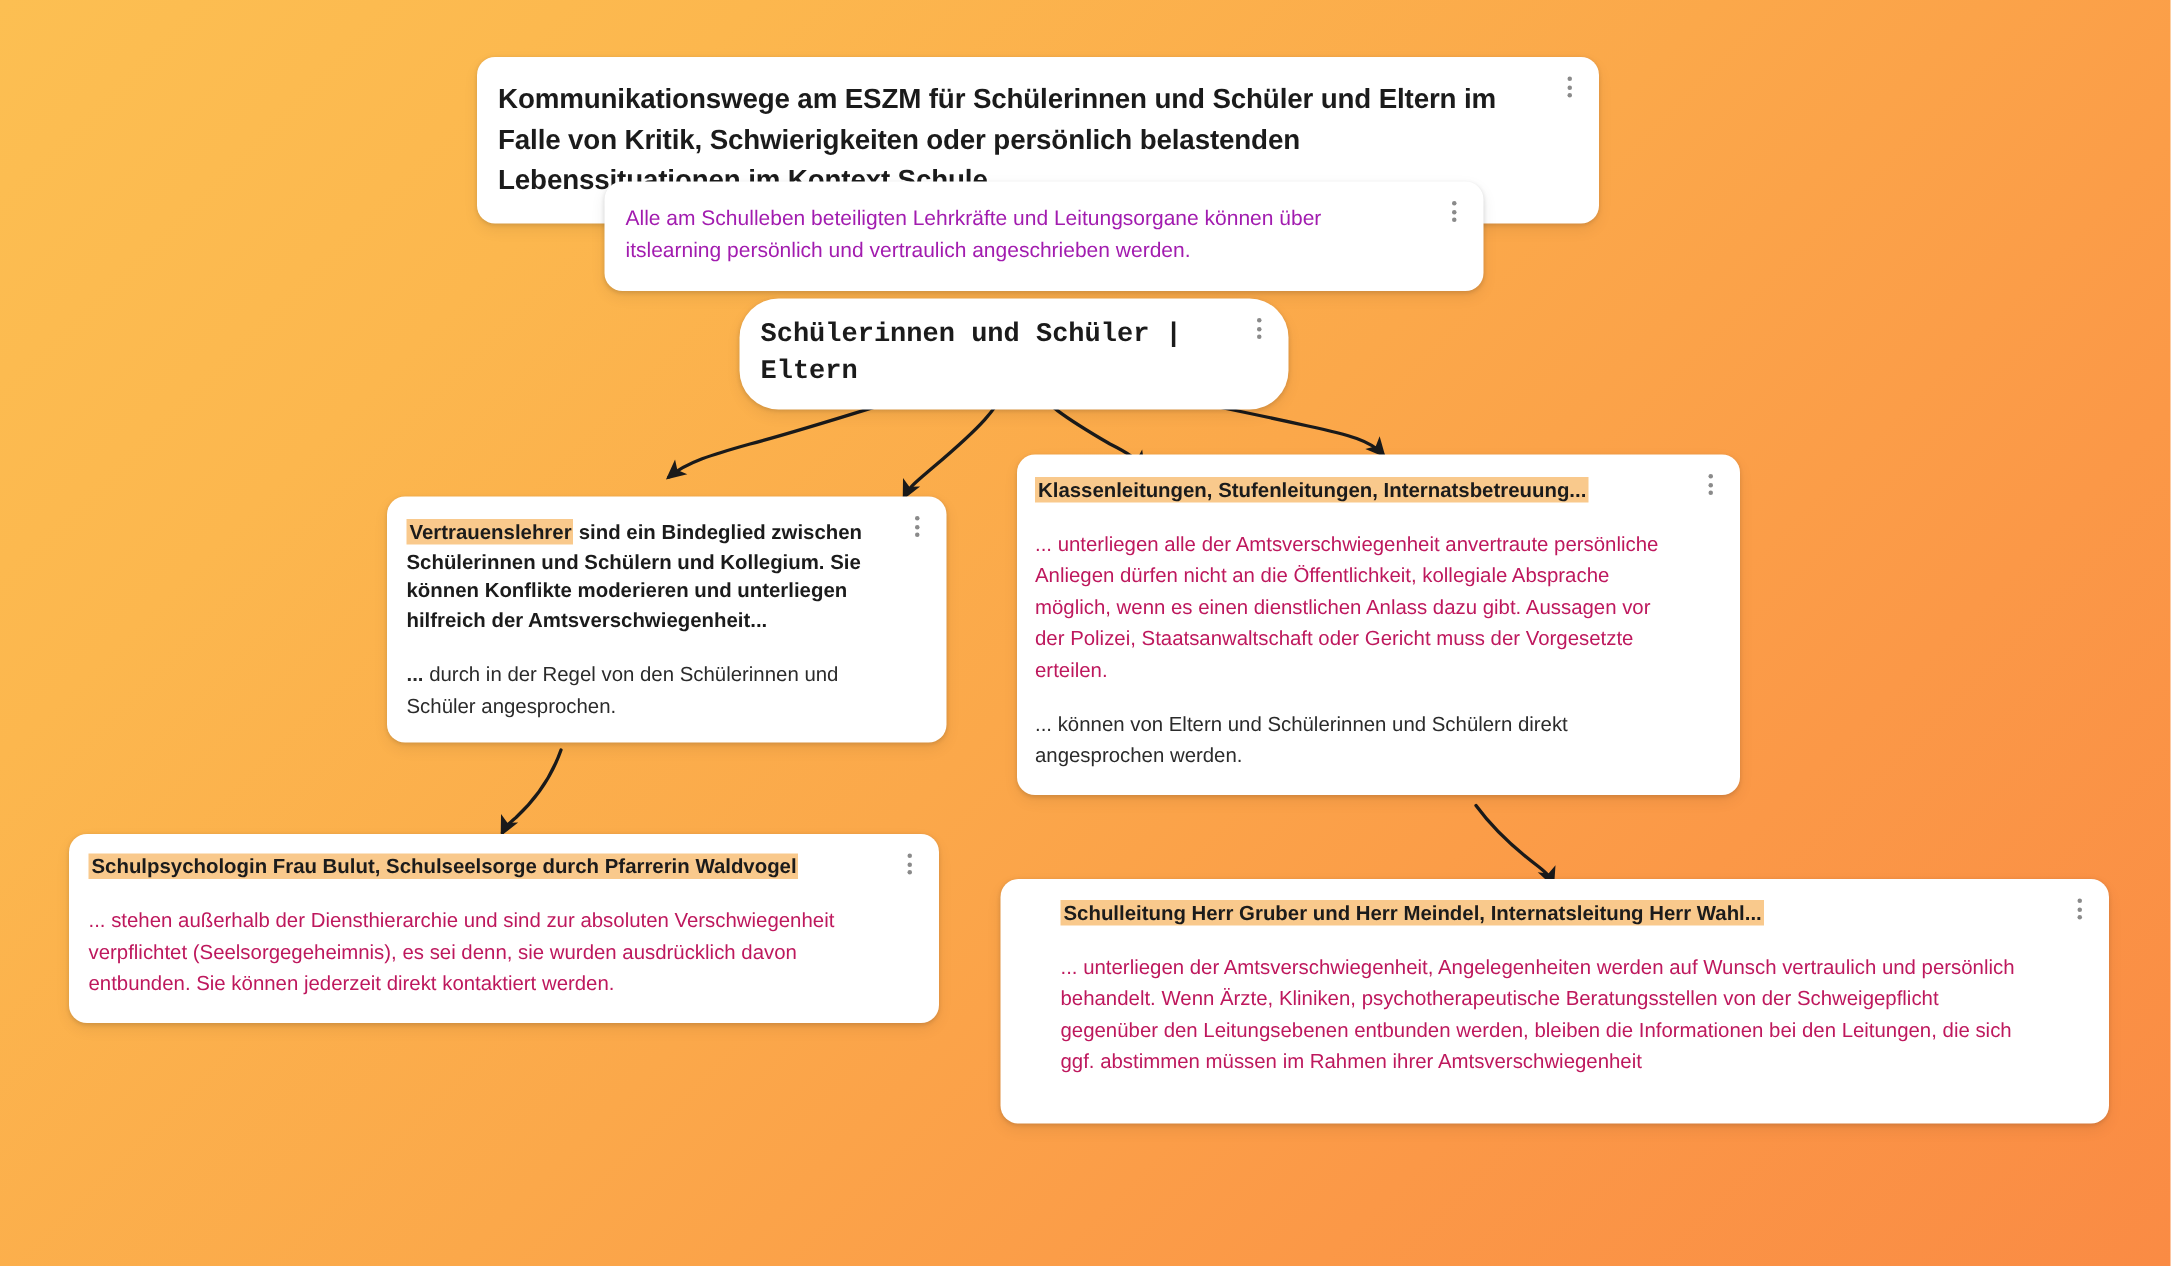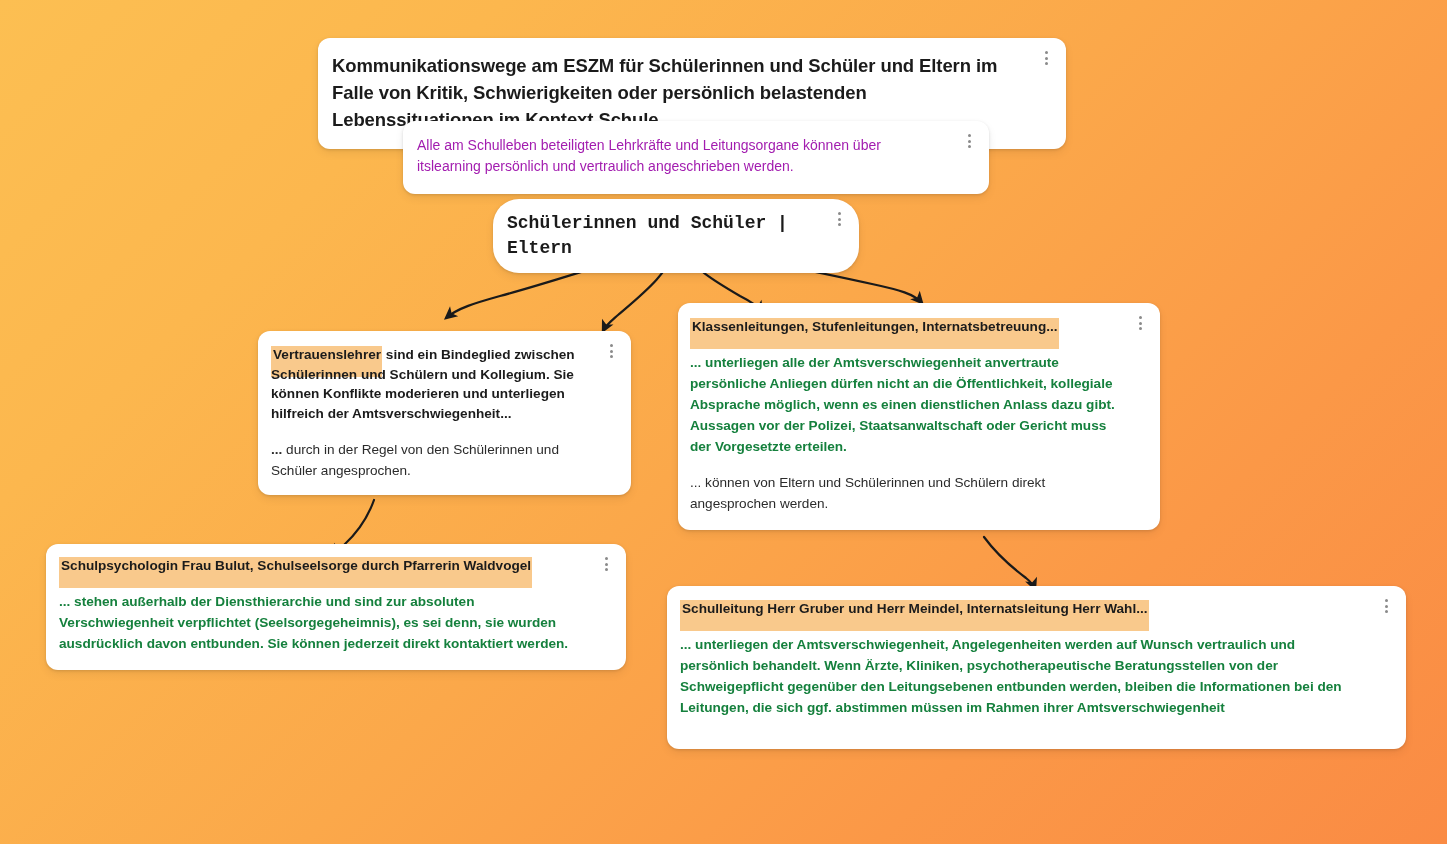--- a/index.html
+++ b/index.html
@@ -100,30 +100,30 @@
   }
 
   .t-head {
     font-size: 13.6px;
     font-weight: bold;
     line-height: 1.45;
     color: #1b1b1b;
   }
   .t-head .hl {
     background: #F9C98C;
-    padding: 1px 1px 15px 2px;
+    padding: 1px 1px 1px 2px;
     box-decoration-break: clone;
     -webkit-box-decoration-break: clone;
   }
 
   .t-bold {
     font-size: 13.6px;
-    font-weight: bold;
+    font-weight: normal;
     line-height: 1.55;
-    color: #15803d;
+    color: #be185d;
   }
 
   .t-reg {
     font-size: 13.6px;
     font-weight: normal;
     line-height: 1.55;
     color: #2b2b2b;
   }
 
   .gap { height: 15px; }
@@ -137,25 +137,25 @@
 
   #n-audience{ left: 493px;  top: 199px; width: 366px; }
   #n-audience .node-body { padding: 12px 48px 12px 14px; }
 
   #n-vertrauen { left: 258px; top: 331px; width: 373px; }
   #n-vertrauen .node-body { padding: 14px 42px 14px 13px; }
 
   #n-klassen { left: 678px;  top: 303px; width: 482px; }
   #n-klassen .node-body { padding: 14px 44px 16px 12px; }
 
-  #n-psych   { left: 46px;   top: 544px; width: 580px; }
+  #n-psych   { left: 46px;   top: 556px; width: 580px; }
   #n-psych .node-body { padding: 12px 44px 16px 13px; }
 
   #n-leitung { left: 667px;  top: 586px; width: 739px; }
-  #n-leitung .node-body { padding: 13px 46px 16px 13px; }
+  #n-leitung .node-body { padding: 13px 46px 16px 13px; margin-left: 27px; }
 </style>
 </head>
 <body>
 
 <div id="canvas">
 
   <svg id="edges" viewBox="0 0 1447 844" xmlns="http://www.w3.org/2000/svg">
     <defs>
       <marker id="ah" markerWidth="9" markerHeight="9" refX="5.2" refY="3.1" orient="auto" markerUnits="strokeWidth">
         <path d="M0.4,0.2 L6.4,3.1 L0.4,6.0 L1.9,3.1 Z" fill="#1a1a1a"></path>

